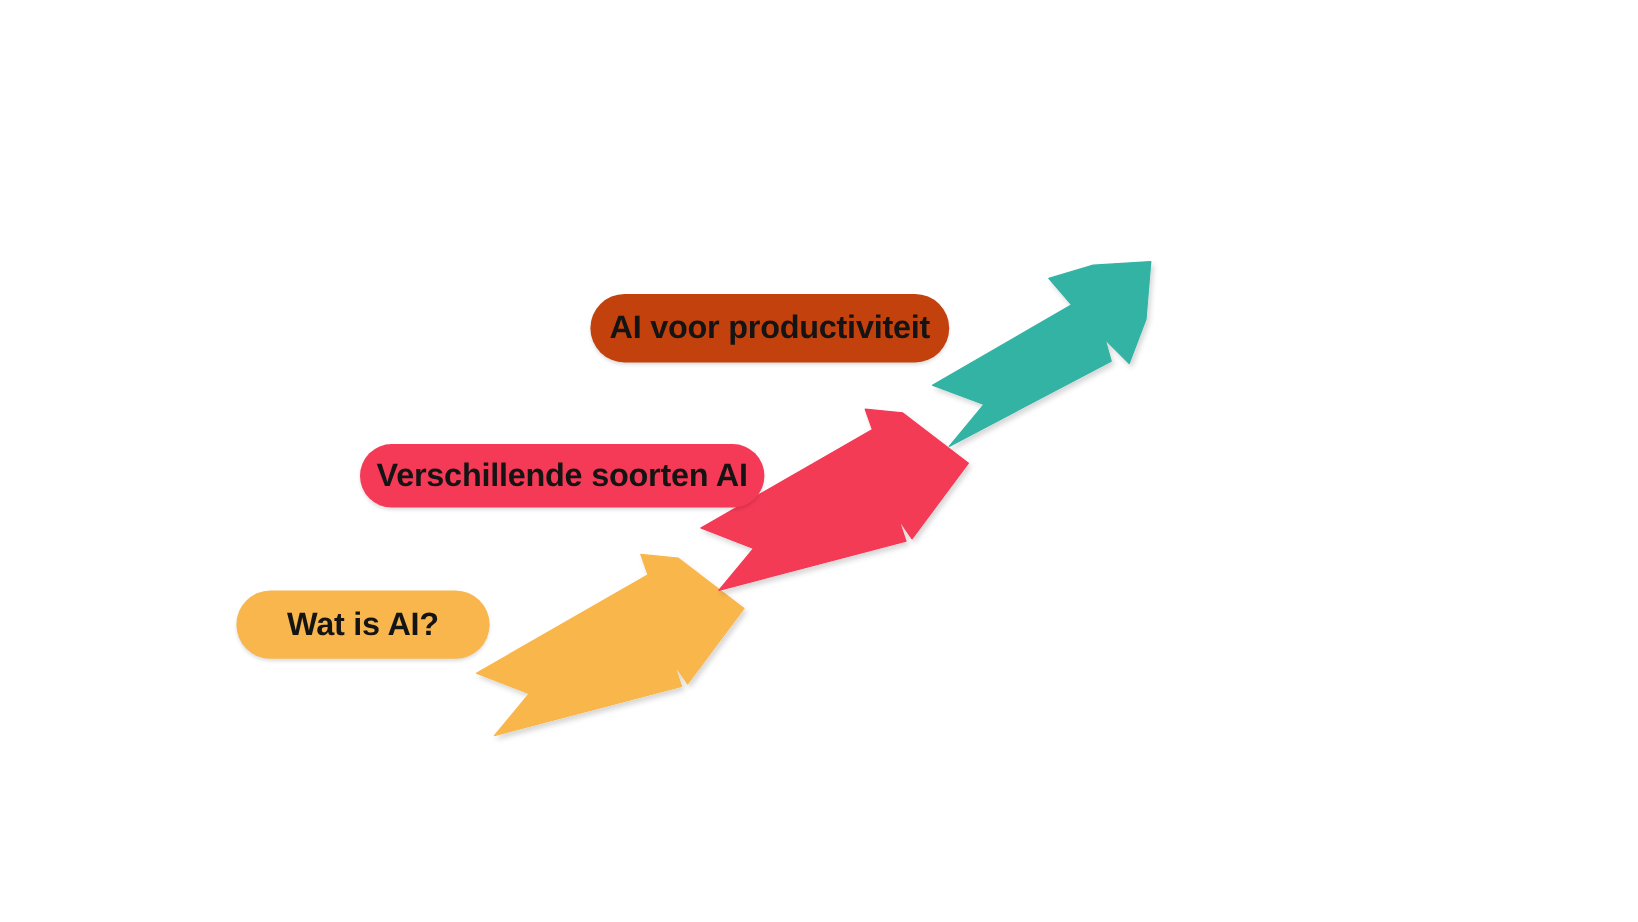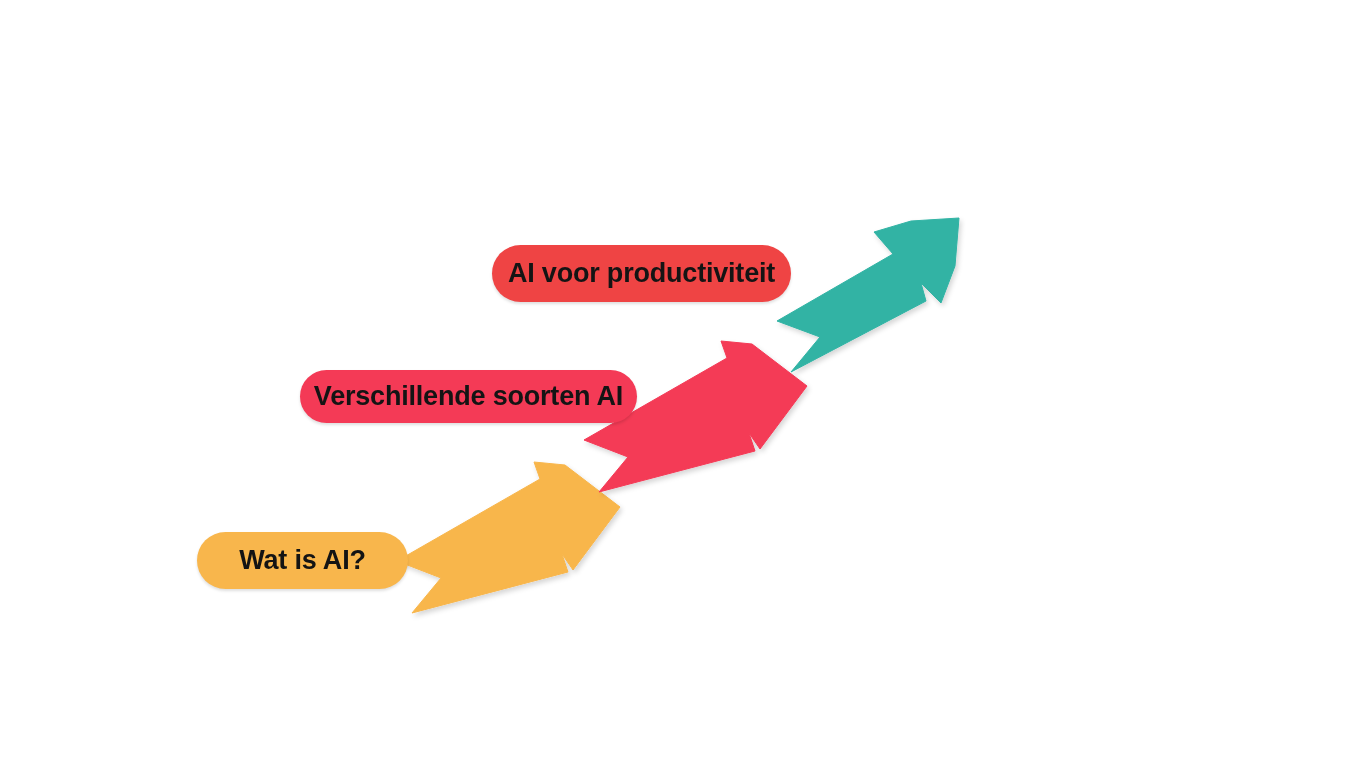--- a/index.html
+++ b/index.html
@@ -41,21 +41,20 @@
     white-space: nowrap;
     line-height: 1;
     padding: 0 22px;
     box-shadow: 0 2px 3px rgba(0,0,0,0.13);
   }
   #pill-step-1 {
     left: 197px;
     top: 492px;
     width: 211px;
     height: 57px;
-    margin-top: 40px;
   }
   #pill-step-2 {
     left: 300px;
     top: 370px;
     width: 337px;
     height: 53px;
   }
   #pill-step-3 {
     left: 492px;
     top: 245px;
@@ -120,17 +119,17 @@
   </svg>
 
   <div class="pill" id="pill-step-1" style="background:#F8B64C">
     <span>Wat is AI?</span>
   </div>
 
   <div class="pill" id="pill-step-2" style="background:#F43A56">
     <span>Verschillende soorten AI</span>
   </div>
 
-  <div class="pill" id="pill-step-3" style="background:#ef4444">
+  <div class="pill" id="pill-step-3" style="background:#c2410c">
     <span>AI voor productiviteit</span>
   </div>
 
 </div>
 
 </body></html>

